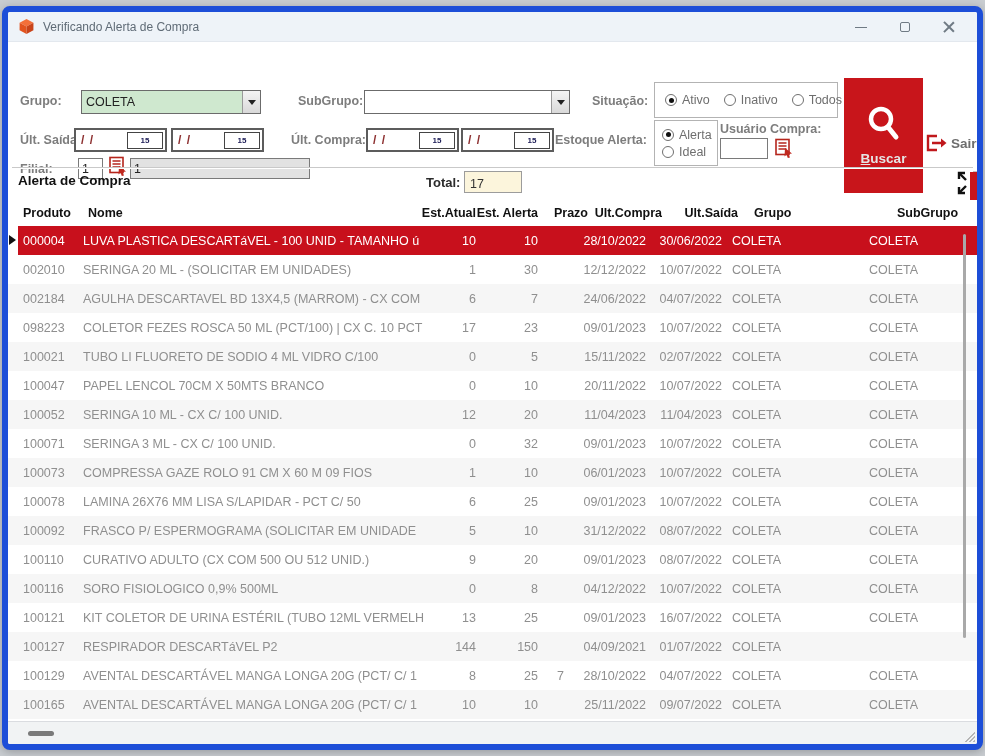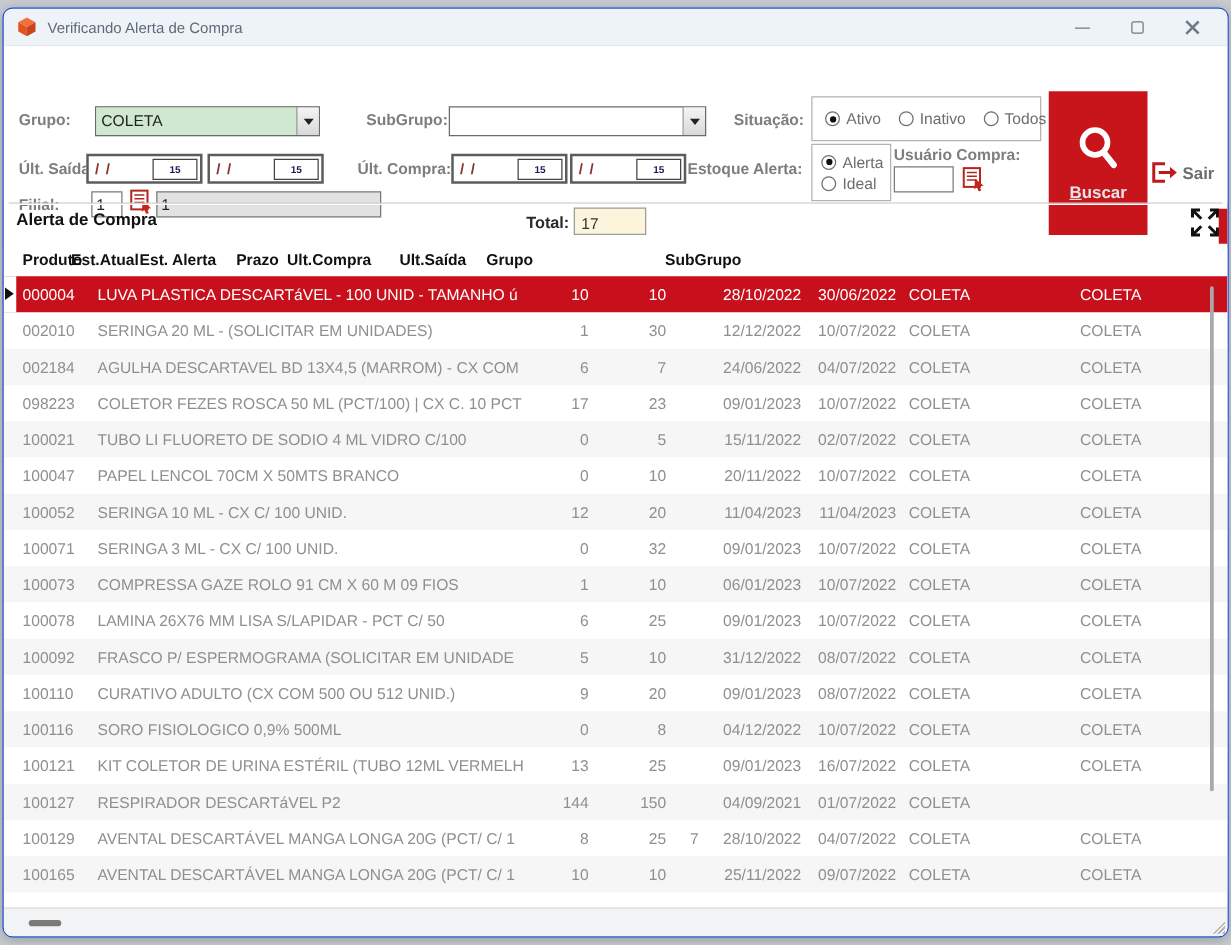--- a/index.html
+++ b/index.html
@@ -7,21 +7,21 @@
     --selected-row:#c8101c;
     --combo-green:#cfe8cf;
     --total-bg:#fcf5dc;
     --titlebar-bg:#eef3f8;
   }
   *{box-sizing:border-box;margin:0;padding:0;}
   html,body{width:985px;height:756px;overflow:hidden;}
   body{font-family:"Liberation Sans",sans-serif;background:#c9cdd1;position:relative;}
 
   .window{position:absolute;left:2px;top:6px;width:981px;height:744px;background:#fff;
-    border:1px solid #1d4ed8;border-radius:8px;overflow:hidden;box-shadow:0 2px 10px rgba(0,0,0,.25);}
+    border:6px solid #1d4ed8;border-radius:8px;overflow:hidden;box-shadow:0 2px 10px rgba(0,0,0,.25);}
 
   
   .titlebar{position:absolute;left:0;top:0;right:0;height:30px;background:var(--titlebar-bg);
     border-bottom:1px solid #e3e8ee;display:flex;align-items:center;padding:0 10px;}
   .app-icon{width:17px;height:17px;margin-right:8px;flex:0 0 auto;}
   .title-text{font-size:12px;color:#5f6b76;}
   .win-controls{position:absolute;right:6px;top:0;height:30px;display:flex;align-items:center;}
   .win-btn{width:44px;height:28px;display:flex;align-items:center;justify-content:center;cursor:default;}
   .glyph-min{width:12px;height:0;border-top:1.6px solid #6f7a84;}
   .glyph-max{width:10px;height:10px;border:1.6px solid #6f7a84;border-radius:2px;}
@@ -255,20 +255,23 @@
     </g>
   </svg>
   <div class="red-sliver"></div>
 
   <div class="grid">
     <div class="grid-header">
       <div class="cell gutter"></div>
       <div class="cell c-produto">
           <span>Produto</span>
         </div>
+      <div class="cell c-nome">
+          <span>Nome</span>
+        </div>
       <div class="cell c-num c-estatual">
           <span>Est.Atual</span>
         </div>
       <div class="cell c-num c-estalerta">
           <span>Est. Alerta</span>
         </div>
       <div class="cell c-num c-prazo">
           <span>Prazo</span>
         </div>
       <div class="cell c-num c-ultcompra">

